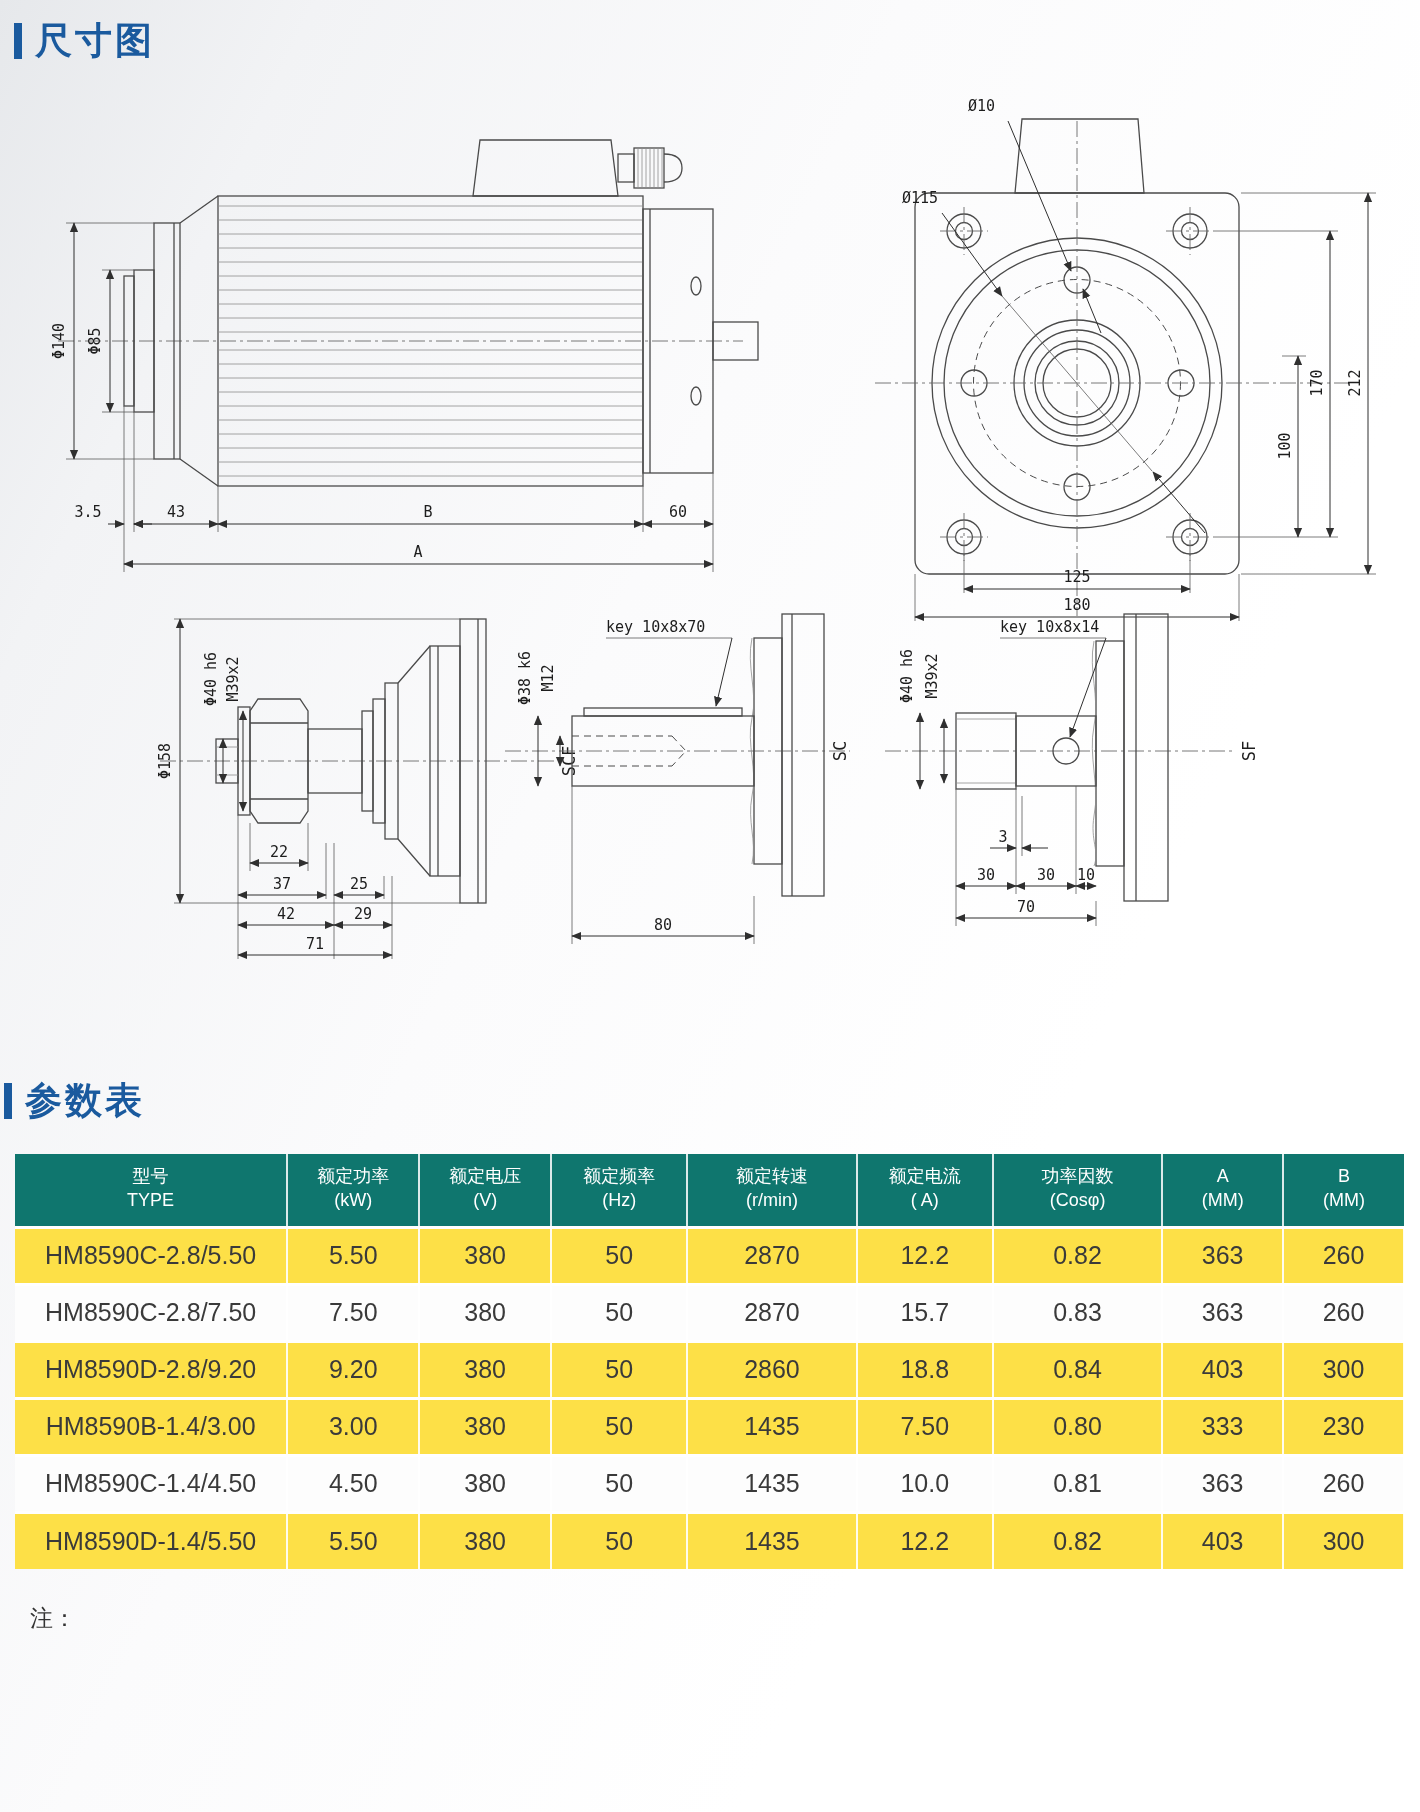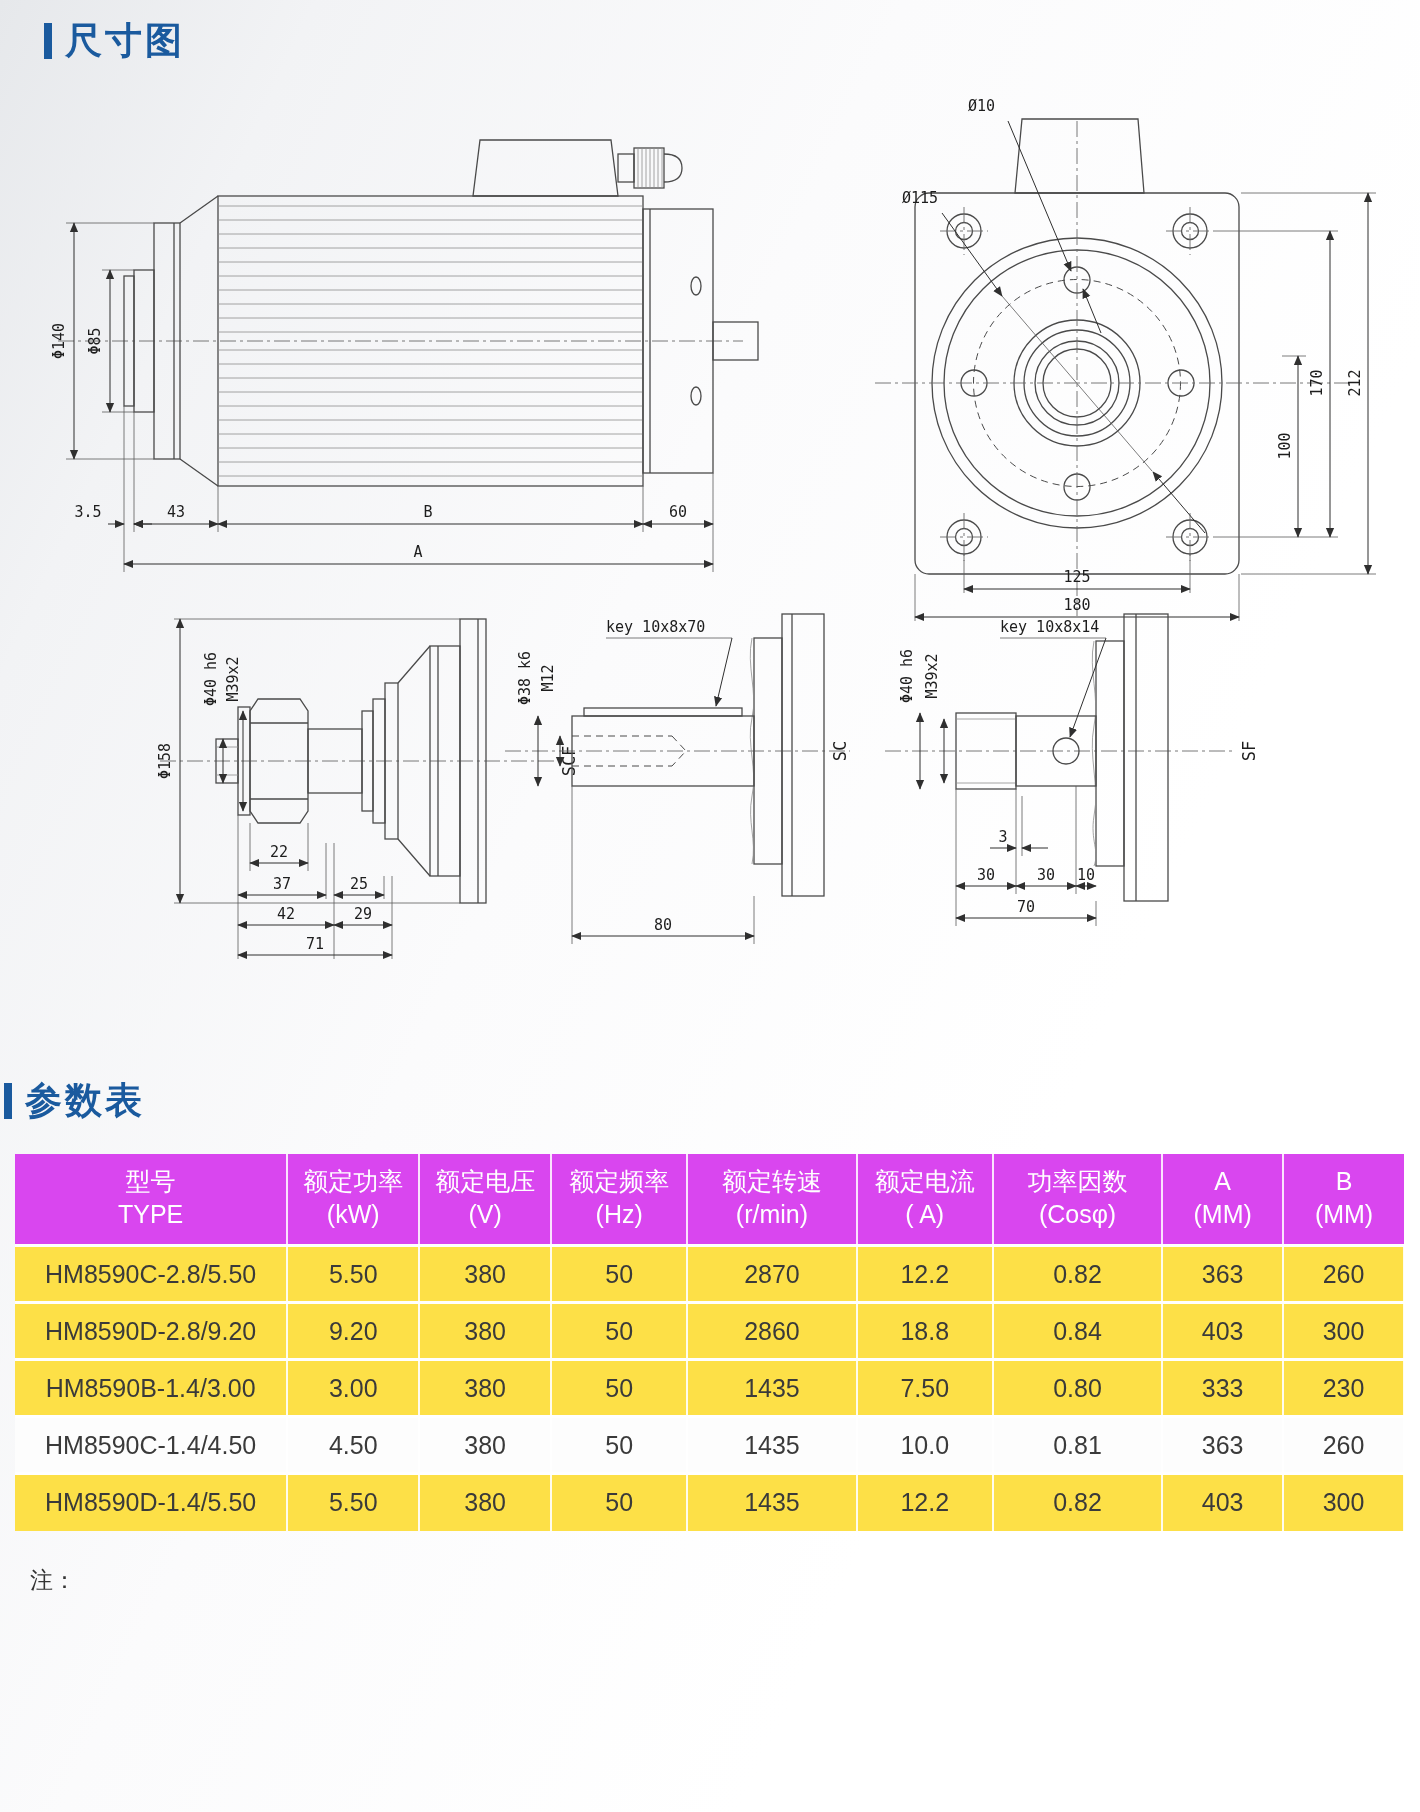--- a/index.html
+++ b/index.html
@@ -5,40 +5,40 @@
   * { margin:0; padding:0; box-sizing:border-box; }
   html,body { width:1420px; height:1812px; overflow:hidden; }
   body {
     font-family:"Liberation Sans","DejaVu Sans",sans-serif;
     background:linear-gradient(115deg,#e6e8eb 0%,#f2f3f5 14%,#fbfbfc 40%,#ffffff 70%);
     color:#333;
   }
   .section-title { display:flex; align-items:center; gap:13px; }
   .section-title .bar { width:8px; height:36px; background:#1a5a9e; display:inline-block; }
   .section-title h2 { font-size:37px; font-weight:bold; color:#1a5a9e; letter-spacing:3px; }
-  #dim-title { padding:16px 0 0 44px; }
+  #dim-title { padding:16px 0 0 14px; }
   #param-title { padding:8px 10px 0 4px; }
 
   .drawings { position:relative; height:1002px; }
   .drawings svg { position:absolute; }
 
   
   .g   { fill:none; stroke:#4a4a4a; stroke-width:1.3; }
   .gt  { fill:none; stroke:#8d8d8d; stroke-width:0.8; }
   .dm  { fill:none; stroke:#2f2f2f; stroke-width:1; }
   .ext { fill:none; stroke:#5a5a5a; stroke-width:0.8; }
   .cl  { fill:none; stroke:#6a6a6a; stroke-width:0.9; stroke-dasharray:16 4 3 4; }
   .dash{ fill:none; stroke:#4a4a4a; stroke-width:1; stroke-dasharray:7 5; }
   .dt  { font:15px "DejaVu Sans Mono",monospace; fill:#1d1d1d; }
   .dtb { font:17px "DejaVu Sans Mono",monospace; fill:#1d1d1d; }
 
   table { width:1390px; margin:28px 15px 0 15px; border-collapse:collapse; table-layout:fixed; }
   th {
-    background:#d946ef; color:#ffffff; font-weight:normal;
-    font-size:25px; padding:11px 0 13px; border-right:2px solid rgba(255,255,255,.85);
+    background:#0f766e; color:#ffffff; font-weight:normal;
+    font-size:18px; padding:11px 0 13px; border-right:2px solid rgba(255,255,255,.85);
   }
   th:last-child { border-right:none; }
   th span { display:block; line-height:1.32; }
   td {
     text-align:center; font-size:25px; color:#3a3a3a; height:57px;
     border-right:2px solid rgba(255,255,255,.9); border-top:3px solid #ffffff;
     background:#fdfdfd;
   }
   tr.alt td { background:#fde047; }
 
@@ -343,20 +343,31 @@
           <td>HM8590C-2.8/5.50</td>
           <td>5.50</td>
           <td>380</td>
           <td>50</td>
           <td>2870</td>
           <td>12.2</td>
           <td>0.82</td>
           <td>363</td>
           <td>260</td>
         </tr>
+        <tr>
+          <td>HM8590C-2.8/7.50</td>
+          <td>7.50</td>
+          <td>380</td>
+          <td>50</td>
+          <td>2870</td>
+          <td>15.7</td>
+          <td>0.83</td>
+          <td>363</td>
+          <td>260</td>
+        </tr>
         <tr class="alt">
           <td>HM8590D-2.8/9.20</td>
           <td>9.20</td>
           <td>380</td>
           <td>50</td>
           <td>2860</td>
           <td>18.8</td>
           <td>0.84</td>
           <td>403</td>
           <td>300</td>

